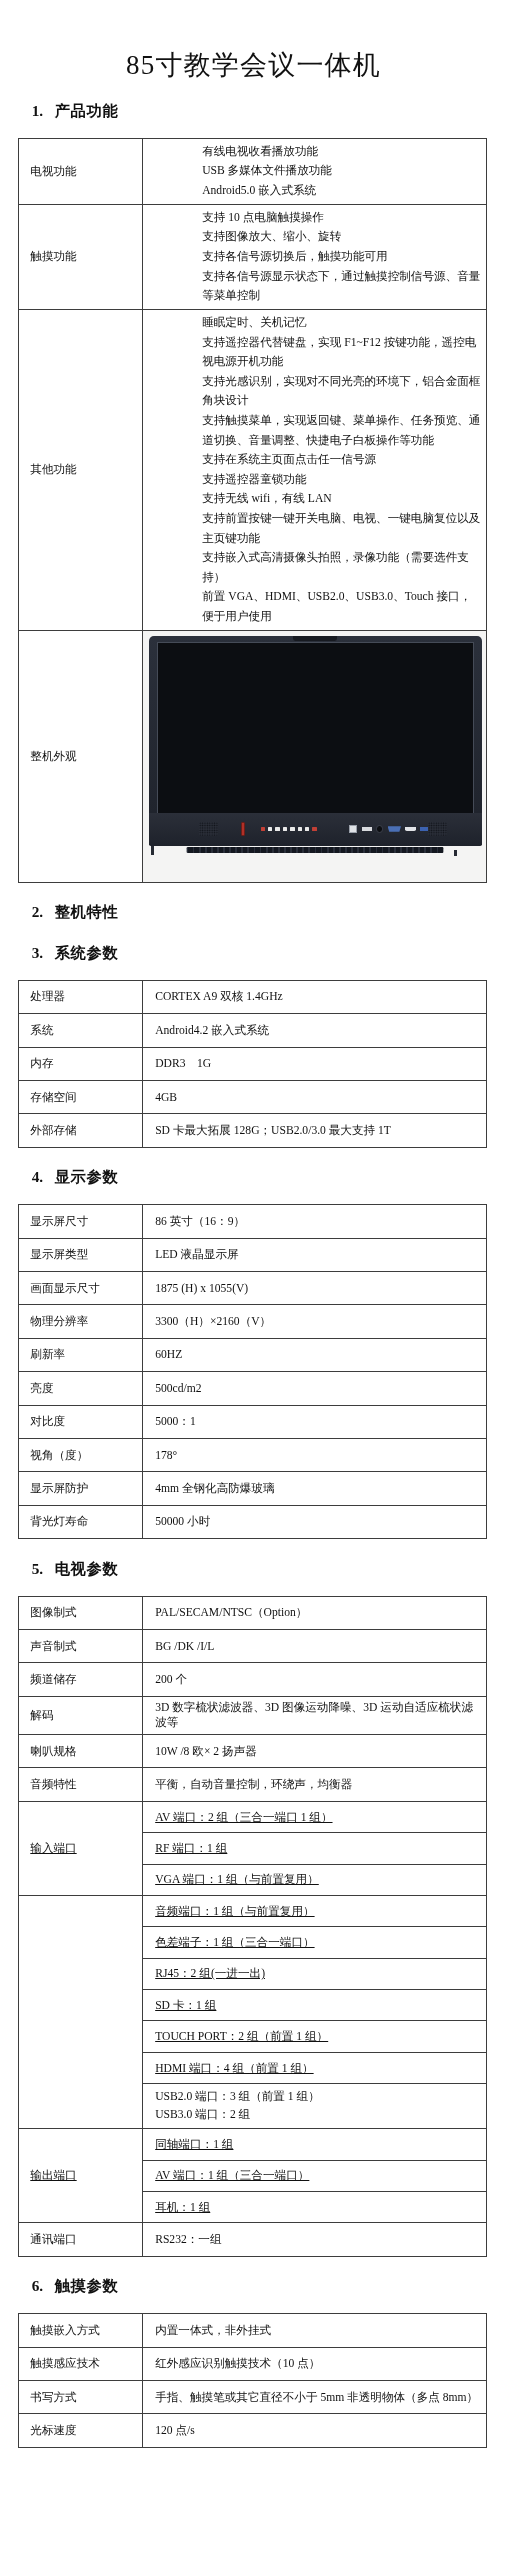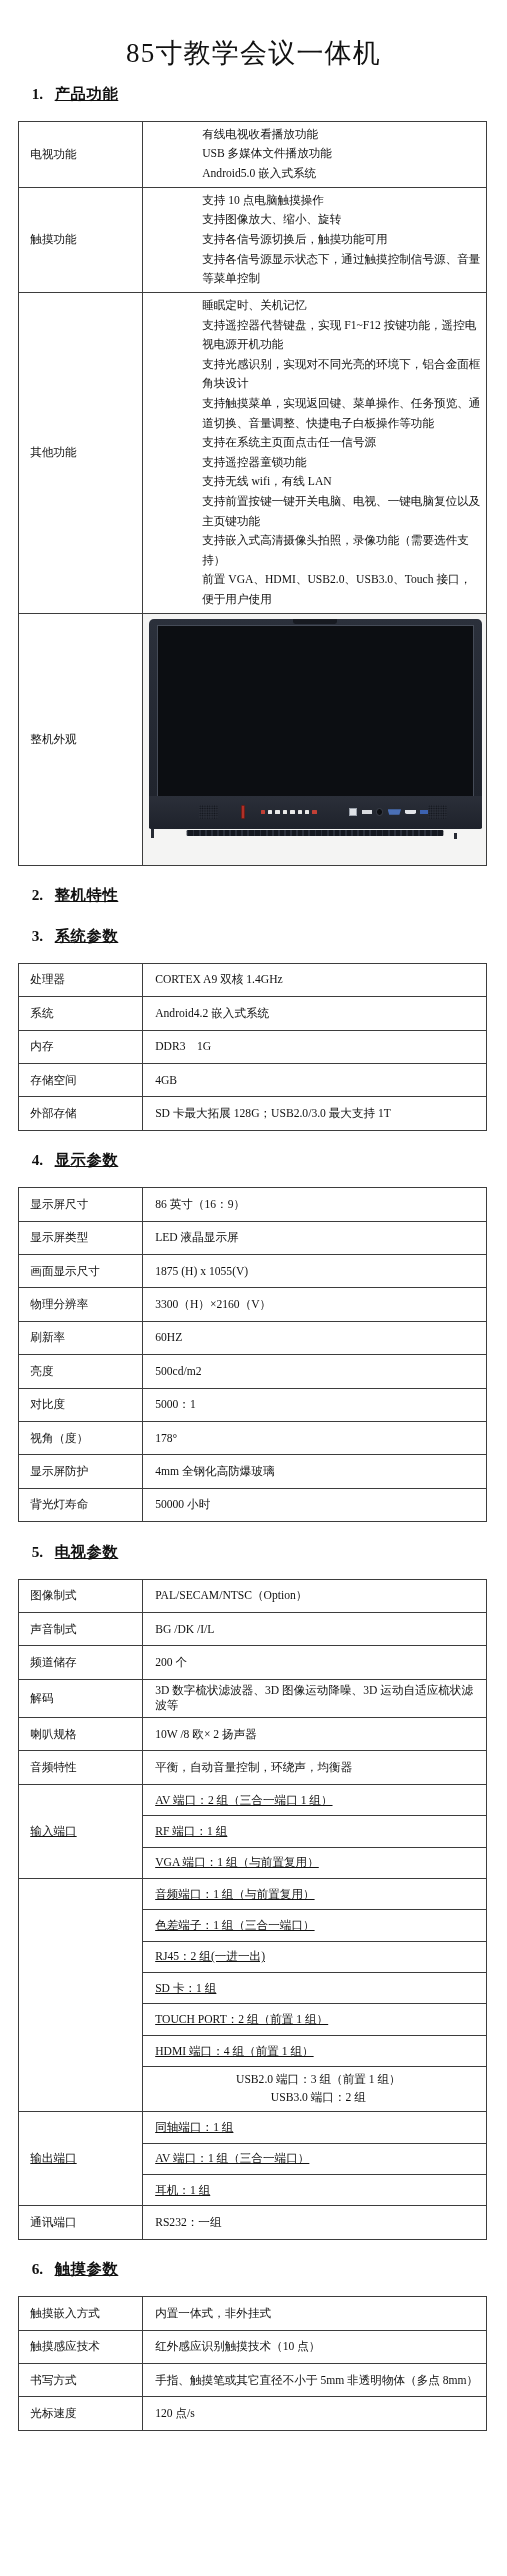--- a/index.html
+++ b/index.html
@@ -1,37 +1,37 @@
 <!DOCTYPE html>
 <html style="font-size:9.8px"><head>
 <meta charset="utf-8">
 <style>
   html,body{margin:0;padding:0;background:#ffffff;}
   .page{width:507px;height:2576px;background:#fff;overflow:hidden;position:relative;
         font-family:"Liberation Serif","DejaVu Serif",serif;color:#111;}
   .content{padding:0 19.6px 0 18.3px;}
 
-  .doc-title{margin:4px;padding-top:31px;text-align:center;
+  .doc-title{margin:16px;padding-top:31px;text-align:center;
              font-weight:400;font-size:27px;line-height:1.4;letter-spacing:1.2px;}
 
   .sec{display:flex;align-items:baseline;margin:19.6px 0 16px;padding-left:13.4px;font-size:15.3px;}
   .sec.first{margin-top:11px;}
   .sec .num{font-family:"Liberation Serif",serif;font-weight:700;width:23px;flex:0 0 23px;}
-  .sec .txt{font-family:"Liberation Sans","DejaVu Sans",sans-serif;font-weight:700;letter-spacing:0.6px;text-decoration:underline;}
+  .sec .txt{font-family:"Liberation Sans","DejaVu Sans",sans-serif;font-weight:700;letter-spacing:0.6px;}
 
   table{width:100%;border-collapse:collapse;table-layout:fixed;}
   td,th{border:1.2px solid #3d3d3d;font-size:11.6px;font-weight:400;vertical-align:middle;
         text-align:left;word-break:break-word;}
   .lbl{width:108px;padding:3.7px 3.7px 3.7px 11px;}
   .val{padding:3.7px 4.9px 3.7px 12.2px;}
   .h41 td{height:25px;}
   .h38 td{height:23px;text-decoration:underline;}
   .lines{padding:3.1px 4.9px 3.1px 12.2px;}
   .lines div{line-height:19.6px;margin-left:47px;}
-  .dbl div{line-height:18.3px;text-align:center;}
+  .dbl div{line-height:18.3px;}
 
   
   .photo-cell{padding:0;}
   .photo-wrap{height:251px;background:#f4f4f3;position:relative;}
   .device{position:absolute;left:6.1px;right:4.9px;top:4.9px;bottom:9.8px;}
   .bezel{position:absolute;left:0;right:0;top:0;height:177px;
          background:linear-gradient(#2b303b,#20242d);border-radius:4.9px 4.9px 0 0;
          padding:6.7px 8px 0 8px;box-sizing:border-box;}
   .screen{width:100%;height:100%;background:#0c0e12;border:0.6px solid #454b57;border-bottom:none;box-sizing:border-box;}
   .cam{position:absolute;top:0;left:50%;transform:translateX(-50%);width:44px;height:5.5px;

